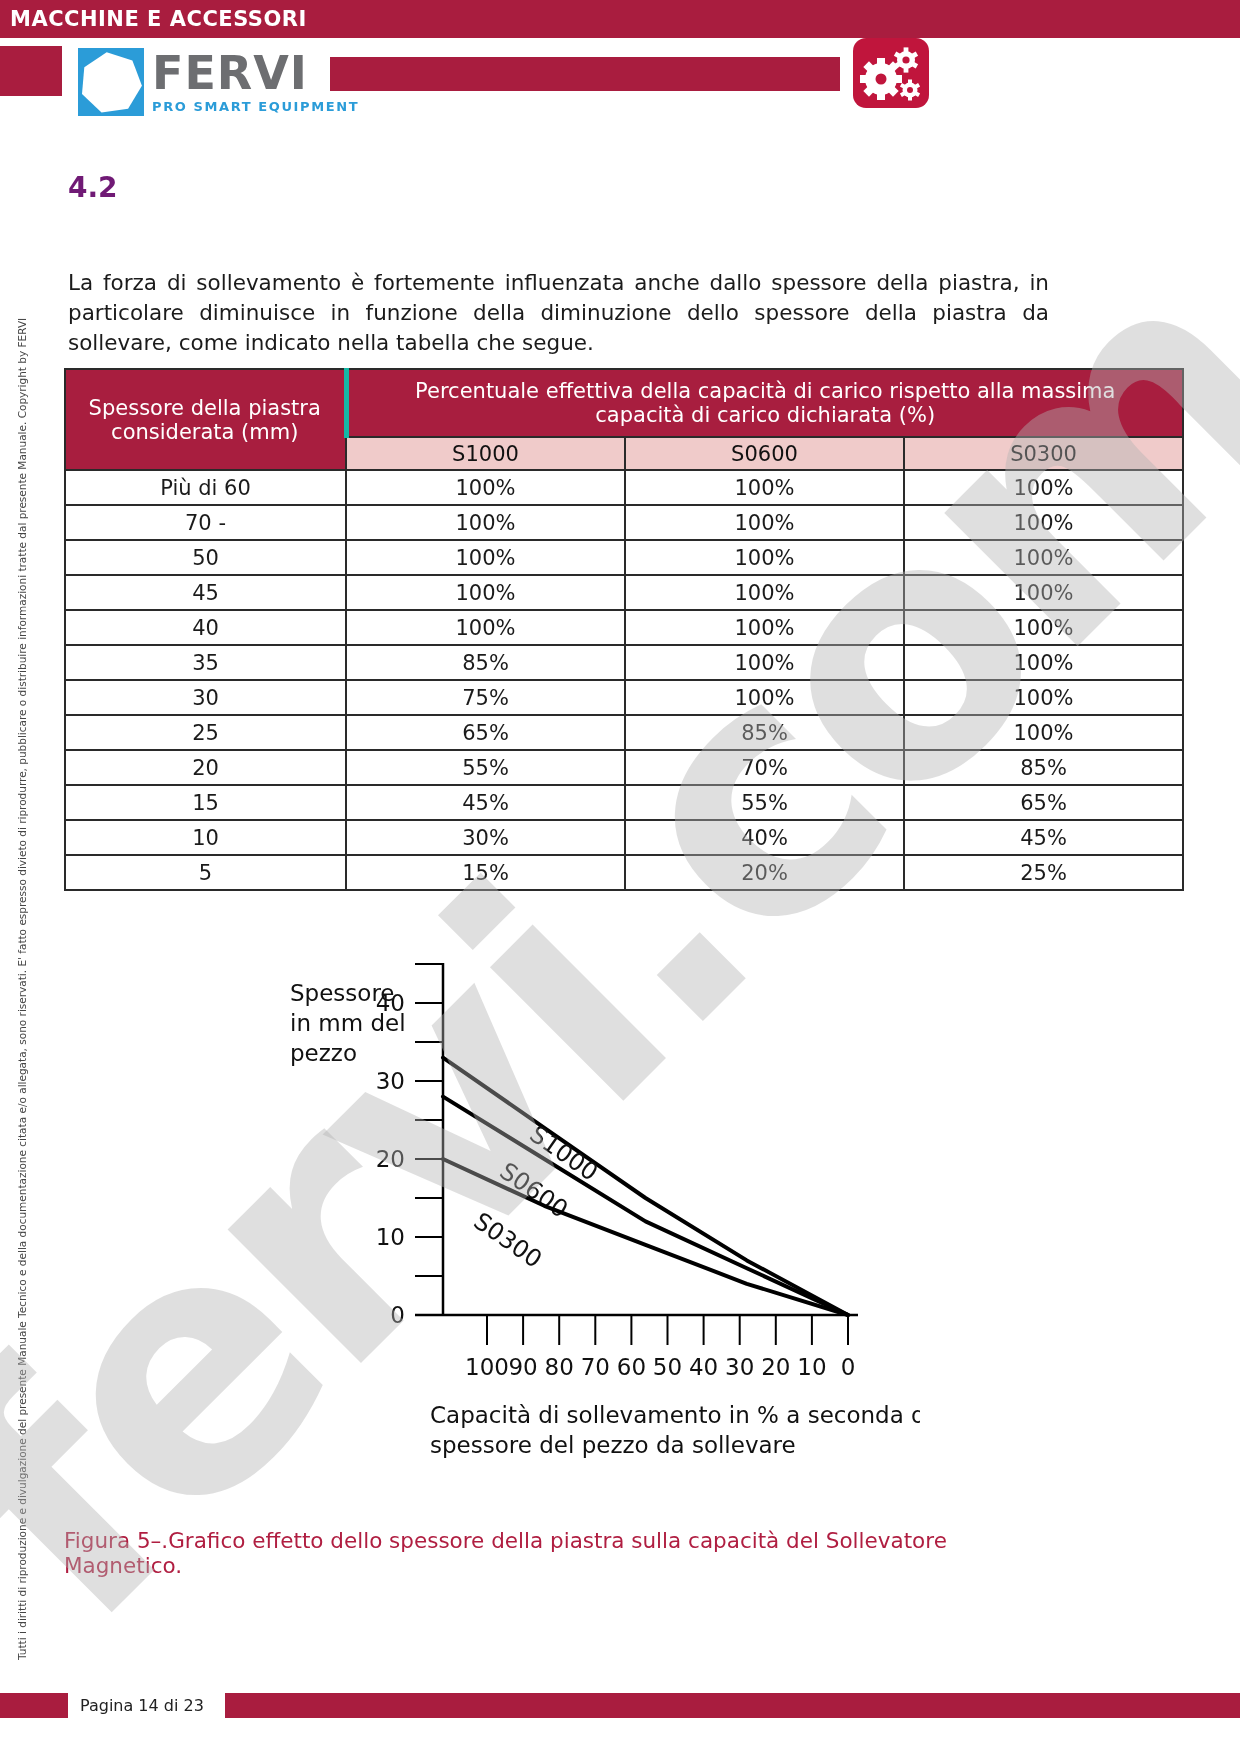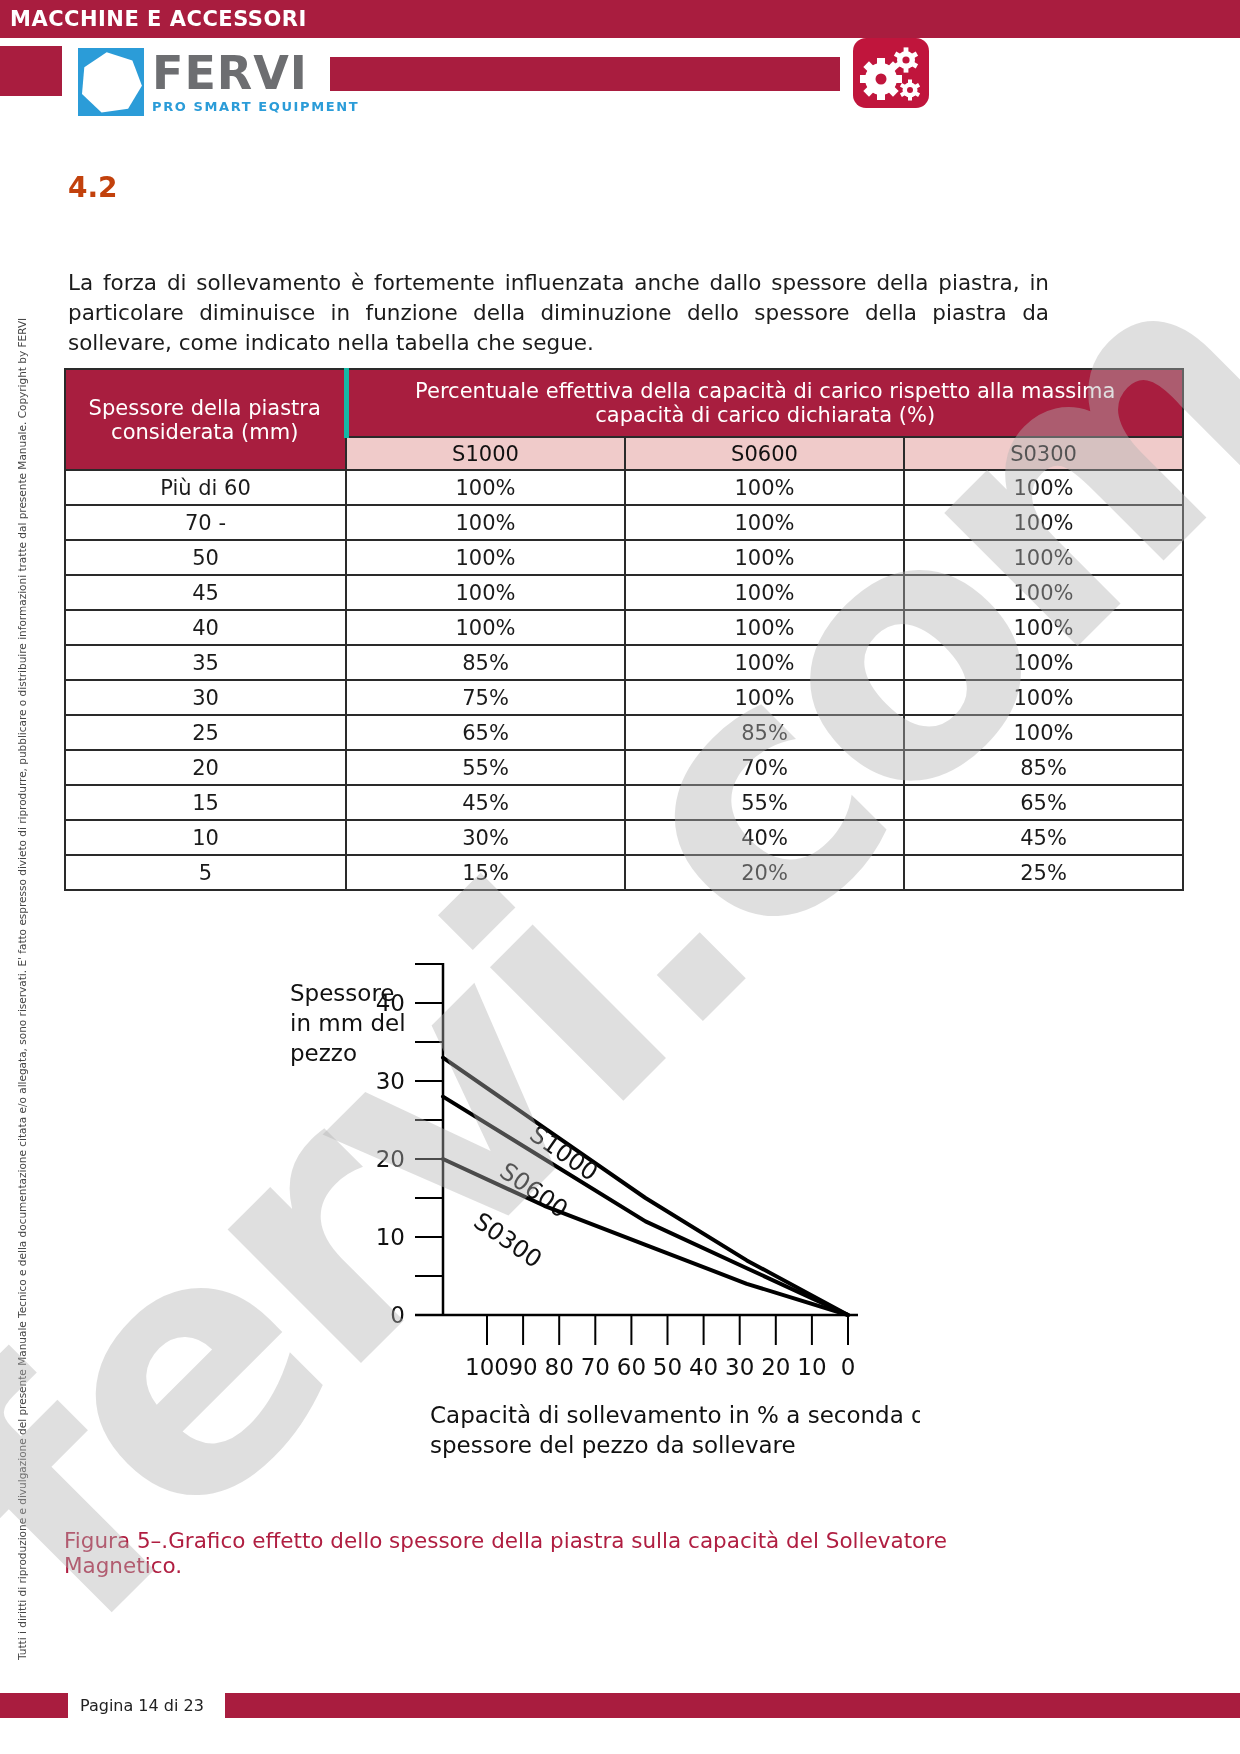--- a/index.html
+++ b/index.html
@@ -18,21 +18,21 @@
   .logo-text{margin-left:8px;display:flex;flex-direction:column;justify-content:flex-start;}
   .logo-brand{color:#6D6E71;font-weight:bold;font-size:46px;line-height:50px;letter-spacing:1px;}
   .logo-tag{color:#2B9CD8;font-weight:bold;font-size:13px;letter-spacing:1.6px;margin-top:1px;}
 
   
   .side-note{position:absolute;left:16px;top:212px;height:1448px;
              writing-mode:vertical-rl;transform:rotate(180deg);
              font-size:10.5px;color:#454545;letter-spacing:0px;white-space:nowrap;}
 
   
-  .sec-title{left:68px;top:168px;width:990px;position:absolute;color:#c2410c;
+  .sec-title{left:68px;top:168px;width:990px;position:absolute;color:#701a75;
              font-weight:bold;font-size:28px;line-height:39px;display:flex;}
   .sec-num{width:54px;flex:0 0 54px;}
 
   .para{left:68px;top:268px;width:981px;position:absolute;font-size:21.5px;
         line-height:30px;text-align:justify;}
 
   
   table.cap{position:absolute;left:64px;top:368px;border-collapse:collapse;
             table-layout:fixed;width:1118px;font-size:21px;text-align:center;}
   table.cap th,table.cap td{border:2px solid #2a2a2a;padding:0;}

